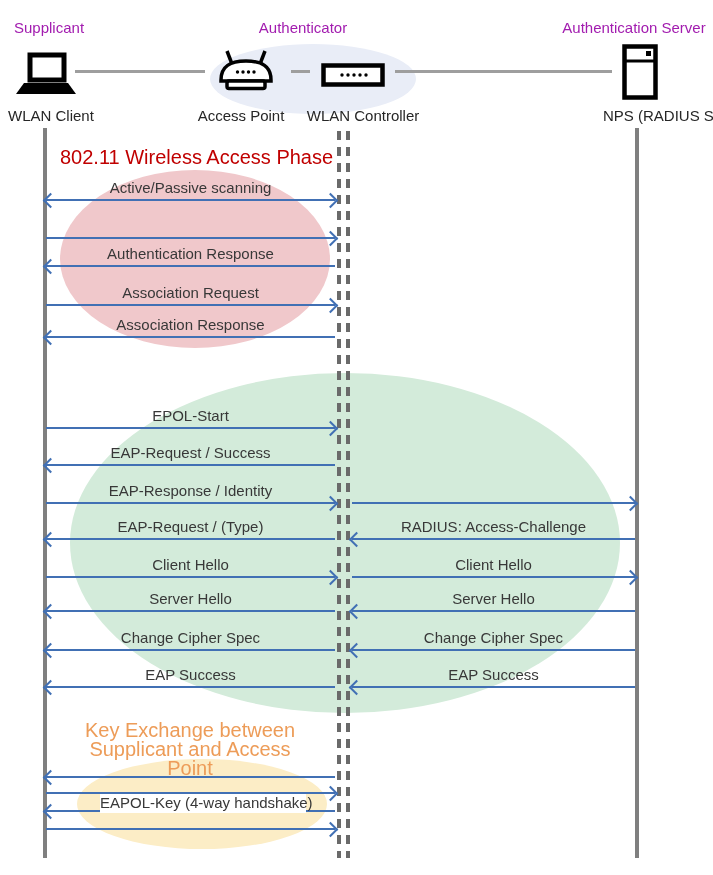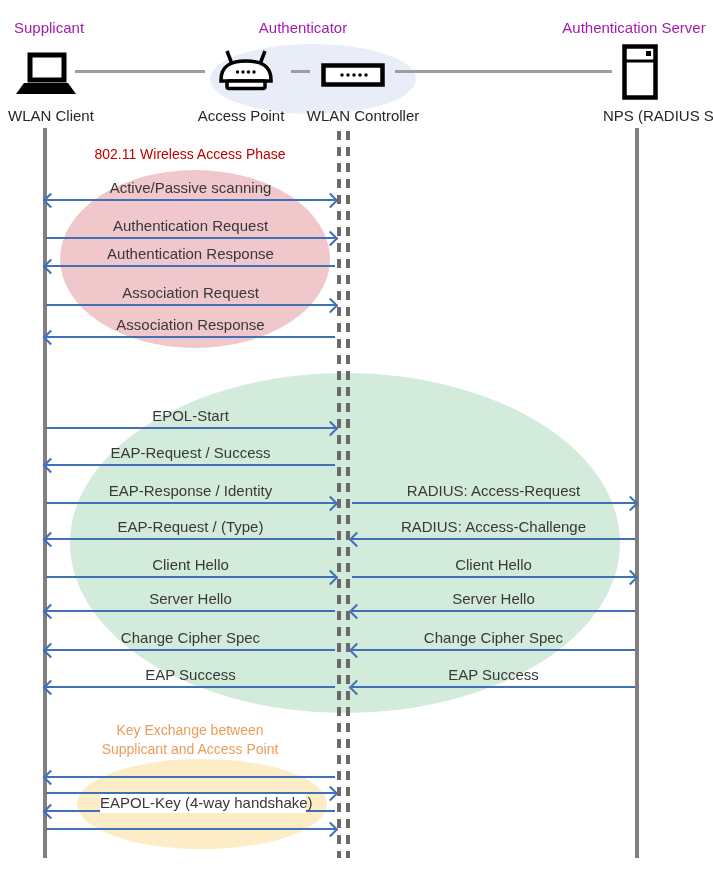--- a/index.html
+++ b/index.html
@@ -34,21 +34,21 @@
   .e-yellow{left:77px;top:759px;width:250px;height:90px;background:#FCEDC6;}
   
   .lifeline{position:absolute;top:128px;width:4px;height:730px;background:#7F7F7F;z-index:1;}
   .ll-left{left:43px;}
   .ll-right{left:635px;}
   .lifeline-dashed{position:absolute;top:131px;width:4px;height:727px;z-index:1;
     background:repeating-linear-gradient(to bottom,#6A6A6A 0 9px,transparent 9px 16px);}
   .ld-1{left:337px;}
   .ld-2{left:346px;}
   
-  .phase-title{position:absolute;font-size:14px;text-align:center;white-space:nowrap;z-index:3;}
+  .phase-title{position:absolute;font-size:20px;text-align:center;white-space:nowrap;z-index:3;}
   .t-red{left:60px;top:146px;width:260px;color:#C00000;}
   .t-green{left:72px;top:376px;width:260px;color:#2FAF62;}
   .t-orange{left:75px;top:721px;width:230px;color:#ED9C58;line-height:19px;white-space:normal;}
   
   .msg{position:absolute;left:46px;width:289px;height:22px;z-index:2;}
   .msg.seg-r{left:352px;width:283px;}
   .msg .lbl{position:absolute;left:0;right:0;top:0;text-align:center;font-size:15px;
     line-height:16px;color:#383838;white-space:nowrap;}
   .arrow{position:absolute;left:0;right:0;top:19px;height:2px;background:#4170B4;color:#4170B4;}
   .arrow-line{position:absolute;height:2px;background:#4170B4;color:#4170B4;z-index:2;left:46px;width:289px;}
@@ -127,21 +127,20 @@
   <div class="phase-title t-orange">
     <div>Key Exchange between</div>
     <div>Supplicant and Access Point</div>
   </div>
 
   <div class="msg" style="top:180px">
     <div class="lbl">Active/Passive scanning</div>
     <div class="arrow dir-both"></div>
   </div>
   <div class="msg" style="top:218px">
-    <div class="lbl">Authentication Request</div>
     <div class="arrow dir-right"></div>
   </div>
   <div class="msg" style="top:246px">
     <div class="lbl">Authentication Response</div>
     <div class="arrow dir-left"></div>
   </div>
   <div class="msg" style="top:285px">
     <div class="lbl">Association Request</div>
     <div class="arrow dir-right"></div>
   </div>
@@ -156,21 +155,20 @@
   </div>
   <div class="msg" style="top:445px">
     <div class="lbl">EAP-Request / Success</div>
     <div class="arrow dir-left"></div>
   </div>
   <div class="msg" style="top:483px">
     <div class="lbl">EAP-Response / Identity</div>
     <div class="arrow dir-right"></div>
   </div>
   <div class="msg seg-r" style="top:483px">
-    <div class="lbl">RADIUS: Access-Request</div>
     <div class="arrow dir-right"></div>
   </div>
   <div class="msg" style="top:519px">
     <div class="lbl">EAP-Request / (Type)</div>
     <div class="arrow dir-left"></div>
   </div>
   <div class="msg seg-r" style="top:519px">
     <div class="lbl">RADIUS: Access-Challenge</div>
     <div class="arrow dir-left"></div>
   </div>

